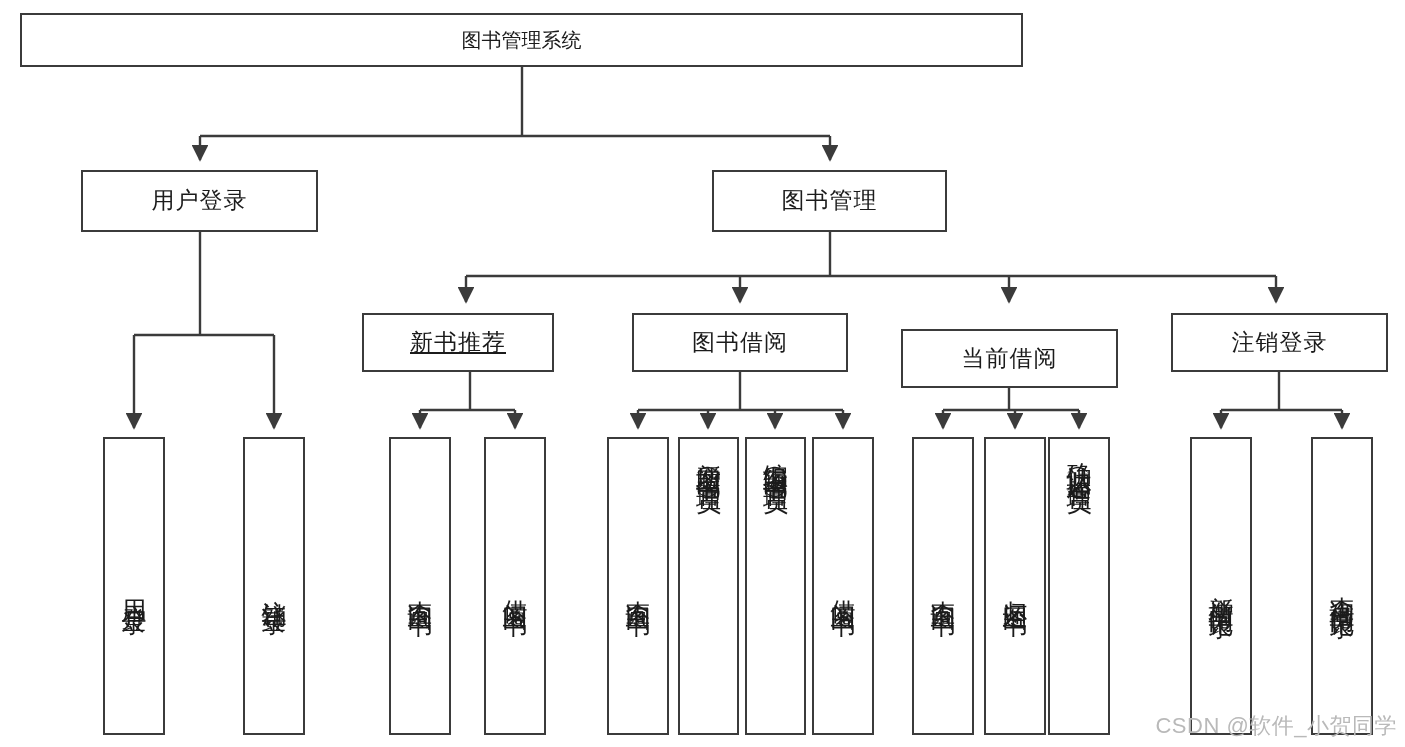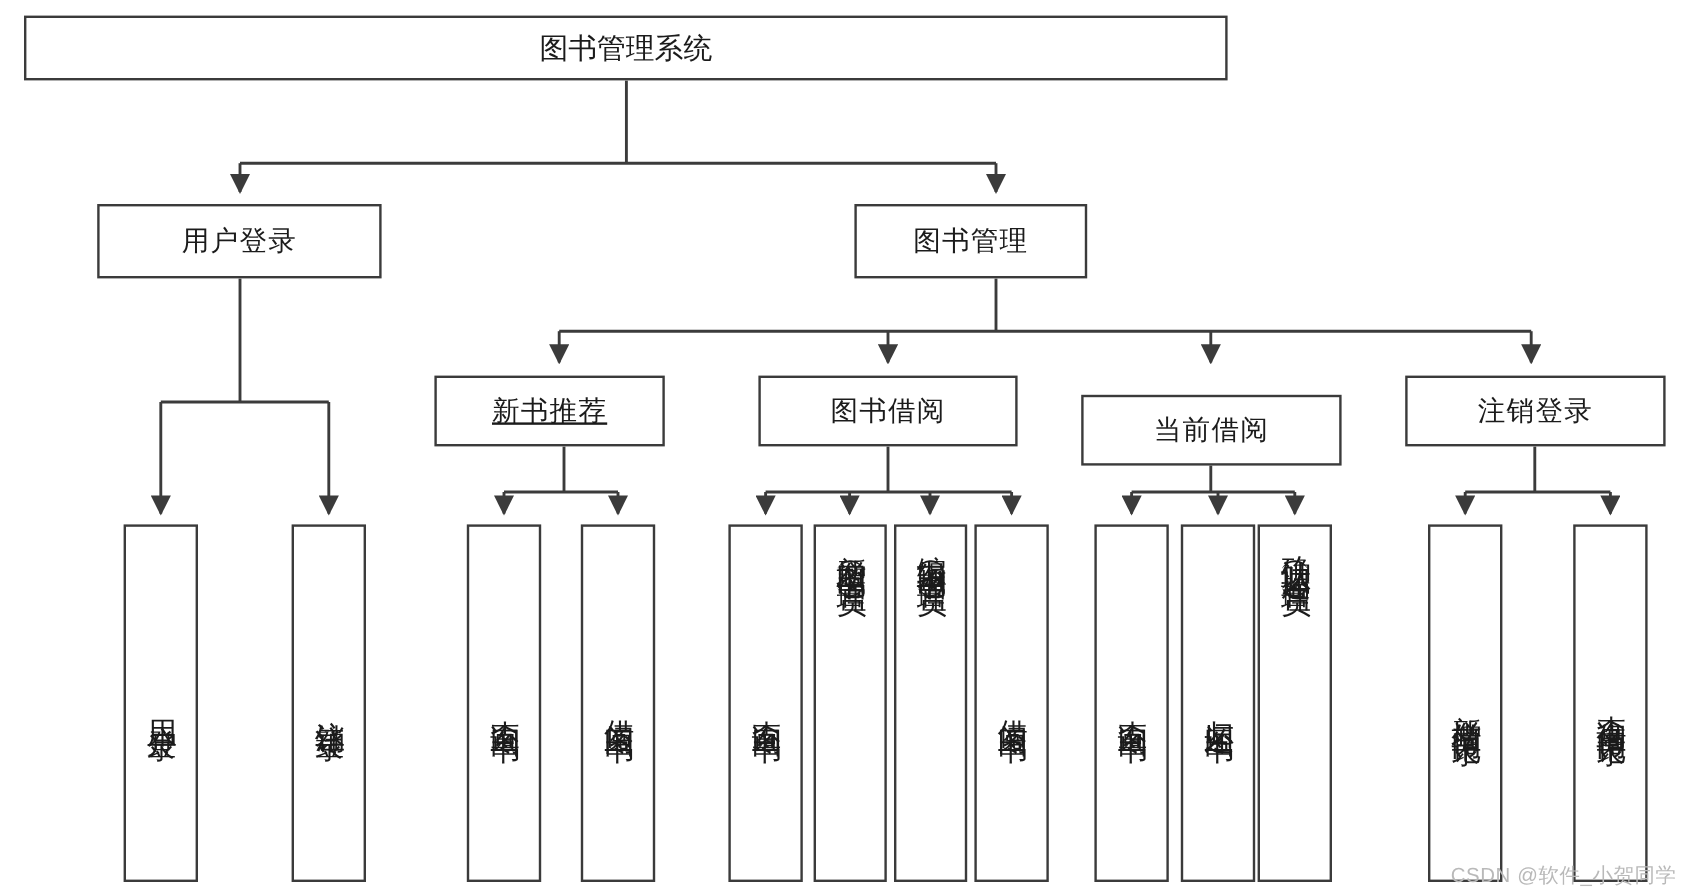--- a/index.html
+++ b/index.html
@@ -34,21 +34,21 @@
     align-items: center;
     justify-content: center;
     color: #1b1b1b;
   }
   .node.h {
     font-size: 23px;
     letter-spacing: 1px;
     line-height: 1.2;
   }
   .node.root {
-    font-size: 24px;
+    font-size: 20px;
   }
   .node.leaf {
     align-items: flex-start;
     justify-content: center;
     padding-top: 4px;
   }
   .vtext {
     writing-mode: vertical-rl;
     text-orientation: upright;
     font-size: 25px;
@@ -63,21 +63,21 @@
     align-items: center;
     justify-content: center;
   }
   .leaf-inner.top {
     align-items: flex-start;
   }
   #watermark {
     position: absolute;
     right: 8px;
     bottom: 6px;
-    font-size: 17px;
+    font-size: 22px;
     color: #b9b9b9;
     letter-spacing: 0.5px;
     white-space: nowrap;
   }
 </style>
 </head>
 <body>
 
 <div id="canvas">
 
@@ -131,21 +131,21 @@
     </g>
   </svg>
 
   <div class="node root" style="left:20px;top:13px;width:1003px;height:54px;">
     <span>图书管理系统</span>
   </div>
 
   <div class="node h" style="left:81px;top:170px;width:237px;height:62px;">
     <span>用户登录</span>
   </div>
-  <div class="node h" style="left:712px;top:170px;width:194px;height:62px;">
+  <div class="node h" style="left:712px;top:170px;width:235px;height:62px;">
     <span>图书管理</span>
   </div>
 
   <div class="node h" style="left:362px;top:313px;width:192px;height:59px;text-decoration:underline;">
     <span>新书推荐</span>
   </div>
   <div class="node h" style="left:632px;top:313px;width:216px;height:59px;">
     <span>图书借阅</span>
   </div>
   <div class="node h" style="left:901px;top:329px;width:217px;height:59px;">

